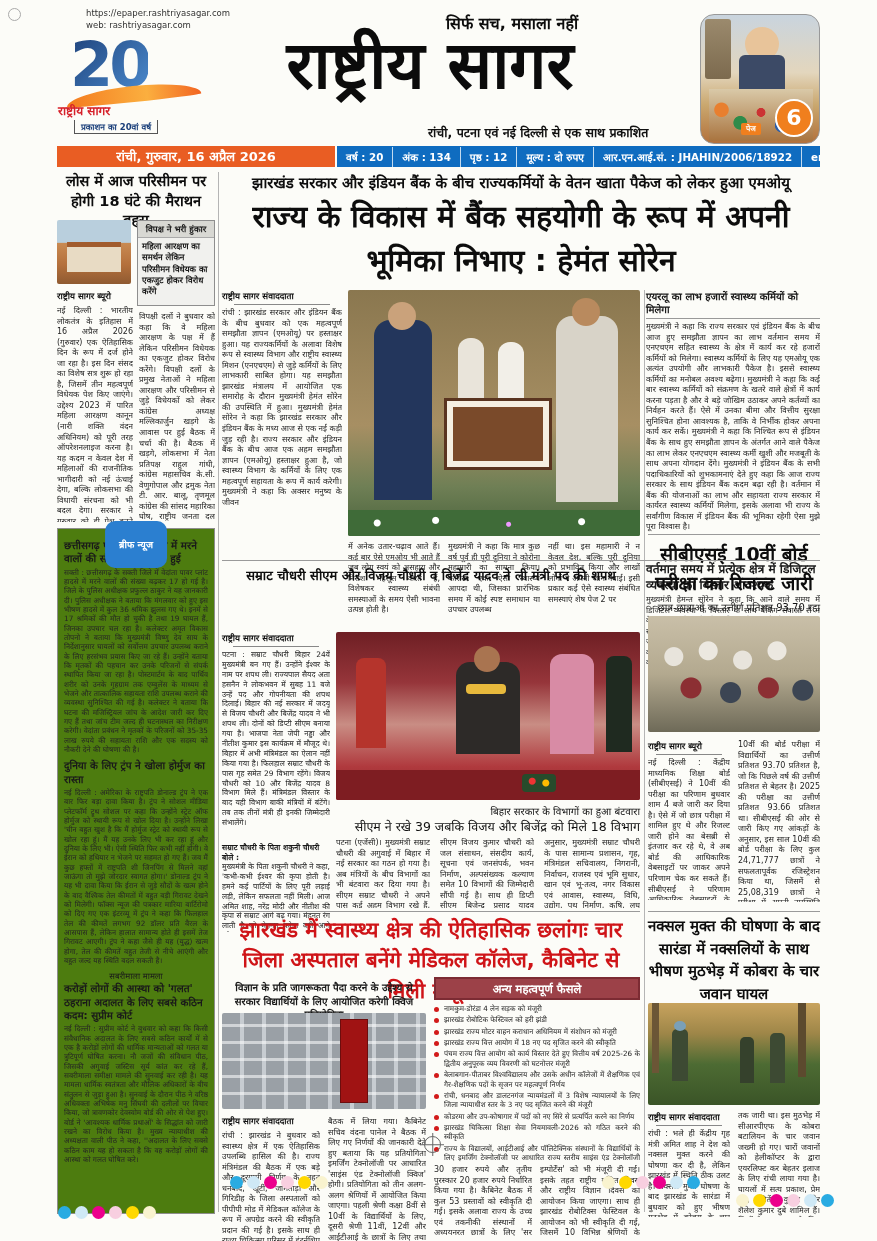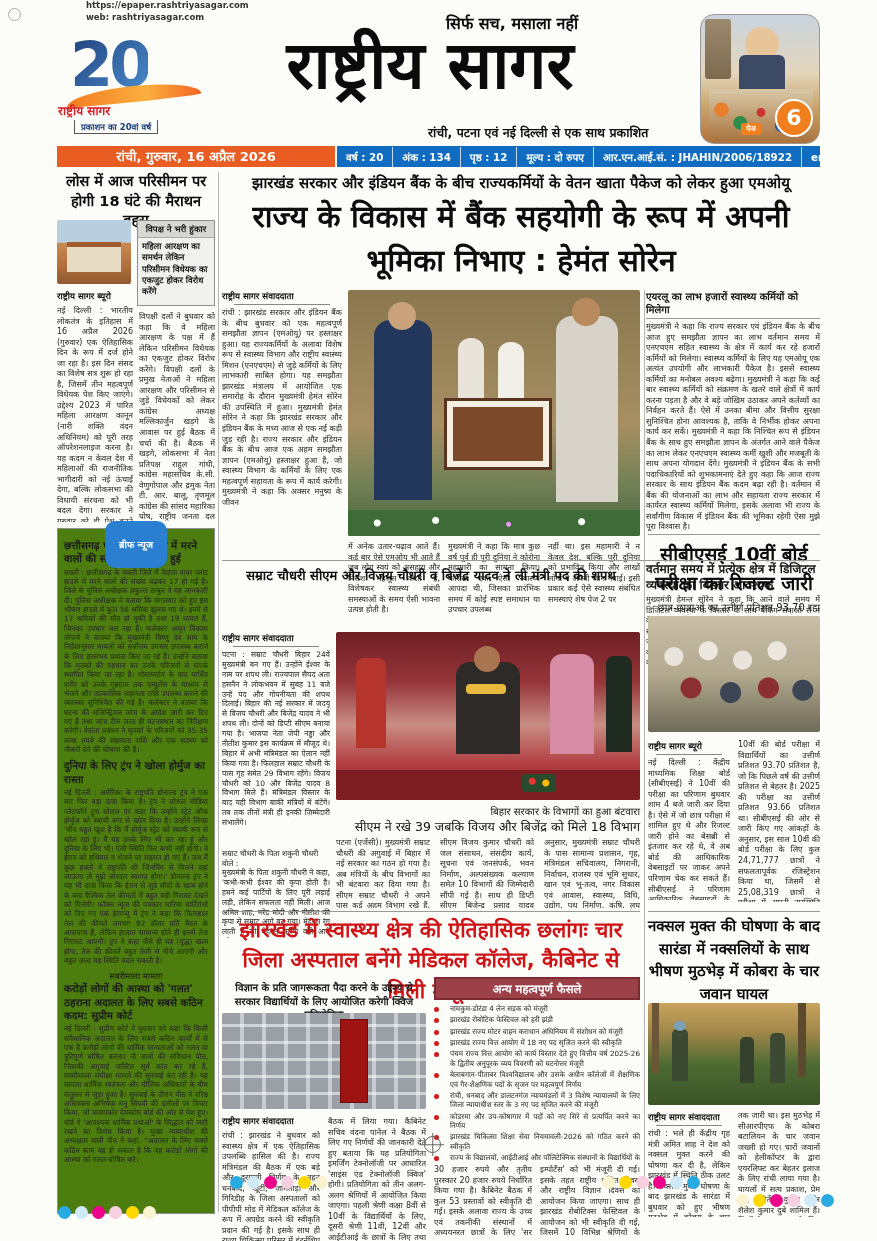--- a/index.html
+++ b/index.html
@@ -14,36 +14,36 @@
   .headline{font-weight:900;color:#0d0d0d;text-align:center;line-height:1.25}
   .kicker{font-weight:bold;color:#0d0d0d;text-align:center}
   .rule-h{position:absolute;background:#9a9a9a;height:1px}
   .rule-v{position:absolute;background:#b5b5b5;width:1px}
   .photo{position:absolute;overflow:hidden;border-radius:2px}
   .cap{font-weight:normal;text-align:right;color:#111}
   .dot{display:inline-block;width:13px;height:13px;border-radius:50%;margin-right:4px}
   .dots-row{position:absolute;display:flex}
   .info-item{display:inline-block;padding:0 9px;font-size:10.3px;font-weight:bold;color:#fff;line-height:21px;white-space:nowrap}
   .info-item + .info-item{border-left:1px solid rgba(255,255,255,.75)}
-  .bullet-item{position:relative;padding-left:16px;font-size:7.2px;line-height:1.3;text-align:justify;margin-bottom:2px;color:#222}
+  .bullet-item{position:relative;padding-left:10px;font-size:7.2px;line-height:1.3;text-align:justify;margin-bottom:2px;color:#222}
   .bullet-item:before{content:"";position:absolute;left:0;top:3px;width:5px;height:5px;border-radius:50%;background:#d21a1a}
   .boxed{border:1px solid #8e8e8e}
   .crosshair{position:absolute;width:17px;height:17px;border:1.5px solid #666;border-radius:50%}
   .crosshair:before{content:"";position:absolute;left:50%;top:-4px;bottom:-4px;width:1.5px;background:#666;transform:translateX(-50%)}
   .crosshair:after{content:"";position:absolute;top:50%;left:-4px;right:-4px;height:1.5px;background:#666;transform:translateY(-50%)}
   .reg-circle{position:absolute;width:13px;height:13px;border:1.5px solid #aaa;border-radius:50%}
 </style>
 </head>
 <body>
 
 <div class="page">
 
   <div class="reg-circle" style="left:8px;top:8px"></div>
 
-  <div class="abs" style="left:86px;top:0;font-size:8.5px;font-weight:bold;color:#333;line-height:1.4">
+  <div class="abs" style="left:86px;top:8px;font-size:8.5px;font-weight:normal;color:#333;line-height:1.4">
     <div>https://epaper.rashtriyasagar.com</div>
     <div>web: rashtriyasagar.com</div>
   </div>
 
   <div class="abs" style="left:56px;top:30px;width:170px;height:112px">
     <div class="abs" style="left:14px;top:-2px;font-size:62px;font-weight:900;color:#24558f;letter-spacing:-4px;background:linear-gradient(135deg,#1d3f77,#4d8ed2);-webkit-background-clip:text;background-clip:text;-webkit-text-fill-color:transparent">20</div>
     <div class="abs" style="left:10px;top:56px;width:135px;height:16px;border-radius:50% 50% 50% 50%/90% 90% 10% 10%;background:linear-gradient(90deg,#f47b20,#fbaf3f 60%,#f26522);transform:rotate(-6deg)"></div>
     <div class="abs" style="left:2px;top:72px;font-size:12px;font-weight:900;color:#d6202a">राष्ट्रीय सागर</div>
     <div class="abs" style="left:18px;top:90px;padding:1px 6px;border:1px solid #555;border-top:none;font-size:8.5px;font-weight:bold;color:#1a3f7a">प्रकाशन का 20वां वर्ष</div>
   </div>
@@ -123,21 +123,21 @@
       <div class="t7">नई दिल्ली : सुप्रीम कोर्ट ने बुधवार को कहा कि किसी संवैधानिक अदालत के लिए सबसे कठिन कार्यों में से एक है करोड़ों लोगों की धार्मिक मान्यताओं को गलत या त्रुटिपूर्ण घोषित करना। नौ जजों की संविधान पीठ, जिसकी अगुवाई जस्टिस सूर्य कांत कर रहे हैं, सबरीमाला समीक्षा मामले की सुनवाई कर रही है। यह मामला धार्मिक स्वतंत्रता और मौलिक अधिकारों के बीच संतुलन से जुड़ा हुआ है। सुनवाई के दौरान पीठ ने वरिष्ठ अधिवक्ता अभिषेक मनु सिंघवी की दलीलों पर विचार किया, जो त्रावणकोर देवस्वोम बोर्ड की ओर से पेश हुए। बोर्ड ने 'आवश्यक धार्मिक प्रथाओं' के सिद्धांत को जारी रखने का विरोध किया है। मुख्य न्यायाधीश की अध्यक्षता वाली पीठ ने कहा, ''अदालत के लिए सबसे कठिन काम यह हो सकता है कि वह करोड़ों लोगों की आस्था को गलत घोषित करे।</div>
     </div>
   </div>
 
   <div class="abs" style="left:222px;top:566px;width:418px;height:342px">
     <div class="kicker" style="font-size:13px">सम्राट चौधरी सीएम और विजय चौधरी व बिजेंद्र यादव ने ली मंत्री पद की शपथ</div>
     <div class="abs" style="left:0;top:66px;width:108px">
       <div class="byline">राष्ट्रीय सागर संवाददाता</div>
       <div class="byline-rule"></div>
       <div class="t" style="font-size:7.5px;height:190px">पटना : सम्राट चौधरी बिहार 24वें मुख्यमंत्री बन गए हैं। उन्होंने ईश्वर के नाम पर शपथ ली। राज्यपाल सैयद अता हसनैन ने लोकभवन में सुबह 11 बजे उन्हें पद और गोपनीयता की शपथ दिलाई। बिहार की नई सरकार में जदयू से विजय चौधरी और बिजेंद्र यादव ने भी शपथ ली। दोनों को डिप्टी सीएम बनाया गया है। भाजपा नेता जेपी नड्डा और नीतीश कुमार इस कार्यक्रम में मौजूद थे। बिहार में अभी मंत्रिमंडल का ऐलान नहीं किया गया है। फिलहाल सम्राट चौधरी के पास गृह समेत 29 विभाग रहेंगे। विजय चौधरी को 10 और बिजेंद्र यादव 8 विभाग मिले हैं। मंत्रिमंडल विस्तार के बाद यही विभाग बाकी मंत्रियों में बंटेंगे। तब तक तीनों मंत्री ही इनकी जिम्मेदारी संभालेंगे।</div>
-      <div style="font-size:7.6px;font-weight:400;margin-top:8px">सम्राट चौधरी के पिता शकुनी चौधरी बोले :</div>
+      <div style="font-size:7.6px;font-weight:700;margin-top:2px">सम्राट चौधरी के पिता शकुनी चौधरी बोले :</div>
       <div class="t" style="font-size:7.5px;height:70px">मुख्यमंत्री के पिता शकुनी चौधरी ने कहा, 'कभी-कभी ईश्वर की कृपा होती है। हमने कई पार्टियों के लिए पूरी लड़ाई लड़ी, लेकिन सफलता नहीं मिली। आज अमित शाह, नरेंद्र मोदी और नीतीश की कृपा से सम्राट आगे बढ़ गया। मेहनत रंग लाती है जो मेहनत करेगा वही आगे बढ़ेगा।'</div>
     </div>
     <div class="photo" style="left:114px;top:66px;width:304px;height:168px;background:linear-gradient(180deg,#6e1f24 0%,#96353a 30%,#c98d84 55%,#b03a3e 80%,#8c2328 100%)">
       <div class="abs" style="left:120px;top:30px;width:64px;height:92px;background:#2d2a28;border-radius:14px 14px 0 0"></div>
       <div class="abs" style="left:138px;top:14px;width:26px;height:26px;border-radius:50%;background:#a97450"></div>
       <div class="abs" style="left:130px;top:52px;width:40px;height:10px;background:#e8b93c;border-radius:4px"></div>
       <div class="abs" style="left:214px;top:22px;width:44px;height:100px;background:#d88ba5;border-radius:12px 12px 0 0"></div>
       <div class="abs" style="left:20px;top:26px;width:30px;height:90px;background:#b5342c;border-radius:8px 8px 0 0"></div>
       <div class="abs" style="left:270px;top:24px;width:26px;height:96px;background:#1f2a20;border-radius:8px 8px 0 0"></div>
       <div class="abs" style="left:0;bottom:0;width:100%;height:30px;background:#7e1d22"></div>

